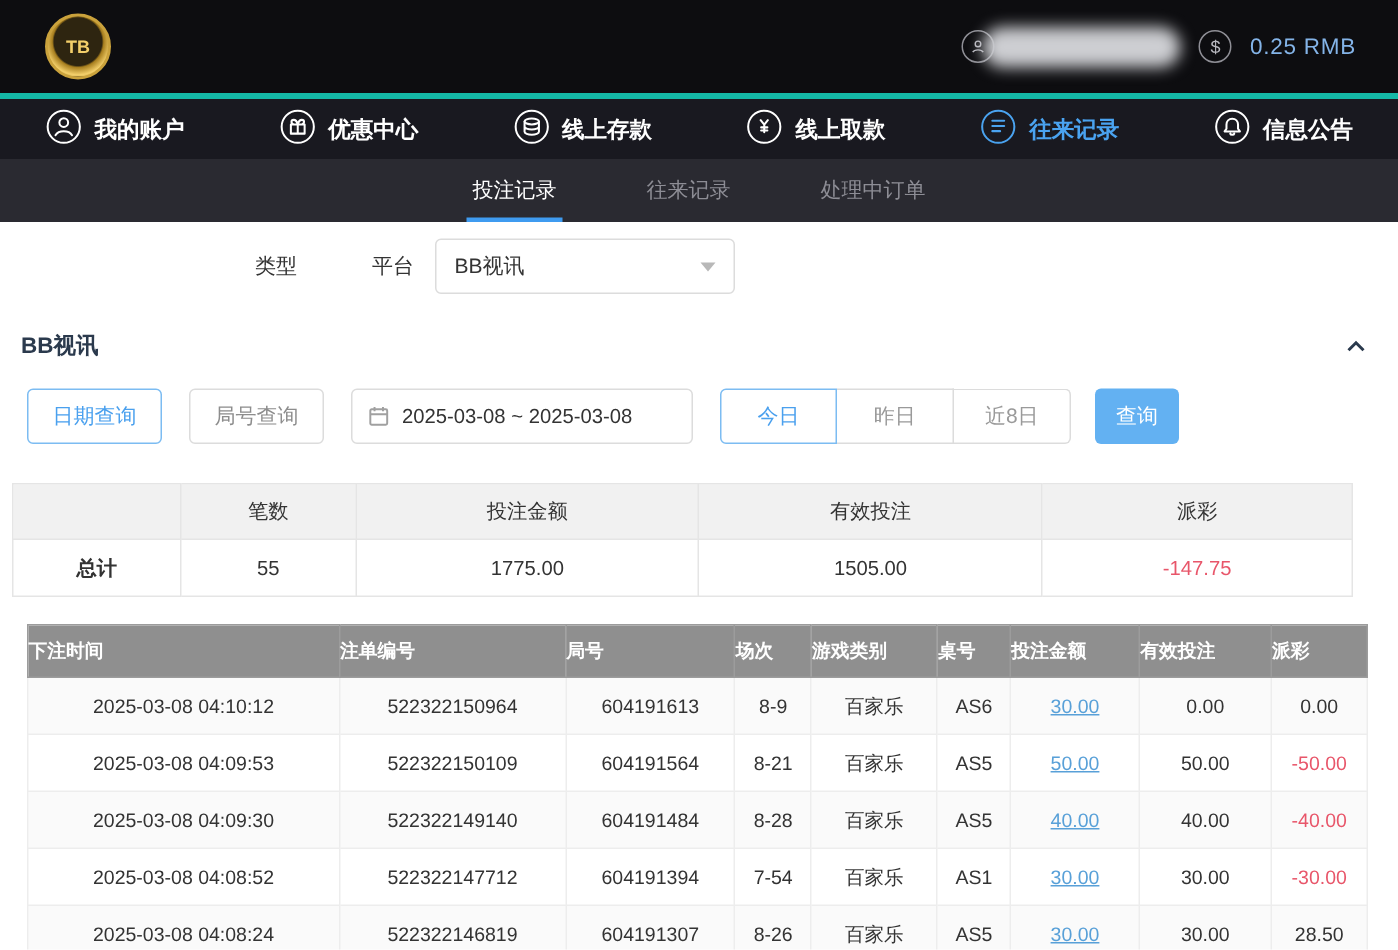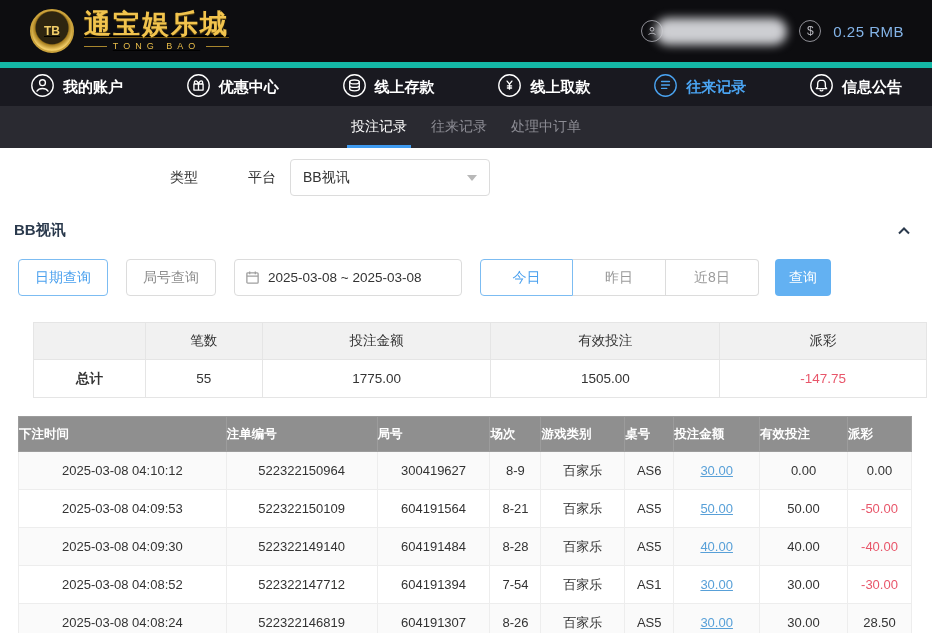--- a/index.html
+++ b/index.html
@@ -2,51 +2,51 @@
 <html><head>
 <meta charset="utf-8">
 <style>
   * { margin:0; padding:0; box-sizing:border-box; }
   html,body { width:932px; height:633px; overflow:hidden; background:#fff;
     font-family:"Liberation Sans","DejaVu Sans",sans-serif; }
 
   
   .topbar { height:62px; background:#0d0d10; display:flex; align-items:center;
     justify-content:space-between; padding:0 28px 0 30px; }
-  .logo { display:flex; align-items:center; gap:10px;text-decoration:underline; }
+  .logo { display:flex; align-items:center; gap:10px; }
   .coin { width:44px; height:44px; border-radius:50%; flex:0 0 44px;
     background:radial-gradient(circle at 50% 42%, #2e2510 52%, #a87f1f 56%, #f3cf6a 72%, #8a6a1a 100%);
     border:2px solid #caa23c; display:flex; align-items:center; justify-content:center;
     color:#f3cf6a; font-weight:bold; font-size:12px; }
   .logo-cn { font-size:27px; font-weight:bold; color:#f2c44e; letter-spacing:2px;
     text-shadow:0 1px 1px #6d5210; line-height:1; }
   .logo-en { margin-top:3px; font-size:9px; color:#e9bd4a; letter-spacing:5px;
     display:flex; align-items:center; gap:6px; }
   .logo-en::before,.logo-en::after { content:""; flex:1; height:1px; background:#a8862e; }
   .topbar-right { display:flex; align-items:center; gap:12px; }
   .tr-circle { width:22px; height:22px; border-radius:50%; border:1.5px solid #8f8f96;
     color:#b9b9c0; display:flex; align-items:center; justify-content:center; font-size:12px; }
   .tr-circle svg { width:14px; height:14px; stroke:#b9b9c0; fill:none; stroke-width:1.6; }
   .redacted { width:132px; height:27px; border-radius:14px; background:#cdced2;
     filter:blur(5px); margin-left:-20px; }
   .balance { color:#84b4e8; font-size:15px; letter-spacing:.5px; }
 
   
-  .mainnav { height:44px; background:#191920; border-top:6px solid #14b8a6;
+  .mainnav { height:44px; background:#191920; border-top:4px solid #14b8a6;
     display:flex; align-items:center; justify-content:space-between; padding:0 30px; }
   .nav-item { display:flex; align-items:center; gap:8px; color:#fff;
     font-size:15px; font-weight:bold; cursor:pointer; white-space:nowrap; }
   .nav-item svg { width:25px; height:25px; stroke:#fff; fill:none;
     stroke-width:1.3; stroke-linecap:round; stroke-linejoin:round; }
   .nav-item.active { color:#4aa3f0; }
   .nav-item.active svg { stroke:#4aa3f0; }
 
   
   .subnav { height:42px; background:#2a2a31; display:flex; align-items:stretch;
-    justify-content:center; gap:16px; }
+    justify-content:center; gap:52px; }
   .subtab { color:#8d8d95; font-size:14px; display:flex; align-items:center;
     position:relative; cursor:pointer; padding:0 4px; }
   .subtab.active { color:#fff; }
   .subtab.active::after { content:""; position:absolute; left:0; right:0; bottom:0;
     height:3px; background:#3f9bf0; }
 
   
   .filter-row { display:flex; align-items:center; margin:11px 0 0 170px; }
   .filter-label { font-size:14px; color:#333; margin-right:14px; }
   .select { width:200px; height:37px; border:1px solid #dcdcdc; border-radius:4px;
@@ -67,31 +67,31 @@
   .toolbar { display:flex; align-items:center; margin:19px 18px 0; }
   .btn { height:37px; border-radius:4px; font-size:14px; background:#fff;
     display:inline-flex; align-items:center; justify-content:center; cursor:pointer; }
   .btn-outline-blue { border:1px solid #7cbcf2; color:#4aa0ee; padding:0 16px; }
   .btn-outline-gray { border:1px solid #dcdcdc; color:#8d8d8d; padding:12px 16px; margin-left:18px; }
   .date-box { margin-left:18px; width:228px; height:37px; border:1px solid #dcdcdc;
     border-radius:4px; display:flex; align-items:center; padding:0 10px; gap:8px;
     font-size:13.5px; color:#333; cursor:pointer; background:#fff; }
   .date-box svg { width:15px; height:15px; stroke:#a0a0a0; fill:none; stroke-width:1.4; }
   .btn-group { display:flex; margin-left:18px; }
-  .bg-btn { width:93px; height:37px; border:1px solid #dcdcdc; background:#fff;
+  .bg-btn { width:78px; height:37px; border:1px solid #dcdcdc; background:#fff;
     color:#9a9a9a; font-size:14px; display:flex; align-items:center;
     justify-content:center; cursor:pointer; }
   .bg-btn.first { border-radius:4px 0 0 4px; }
   .bg-btn.mid { border-left:none; }
   .bg-btn.last { border-left:none; border-radius:0 4px 4px 0;text-align:right; }
   .bg-btn.active { border:1px solid #7cbcf2; color:#4aa0ee; }
   .btn-solid { margin-left:16px; width:56px; background:#63b1f2; color:#fff; border:none; }
 
   
-  .summary { width:894px; margin:26px 33px 0; border-collapse:collapse; font-size:13.5px; }
+  .summary { width:894px; margin:26px 8px 0; border-collapse:collapse; font-size:13.5px; }
   .summary th { background:#f1f1f1; font-weight:normal; color:#333; height:37px;
     border:1px solid #e5e5e5; text-align:center; }
   .summary td { height:38px; text-align:center; border:1px solid #e5e5e5; color:#333;
     background:#fff; }
   .summary .total { font-weight:bold; }
 
   
   .data-table { width:894px; margin:18px 18px 0; border-collapse:collapse; font-size:13px; }
   .data-table th { background:#8f8f8f; color:#fff; height:35px; font-weight:bold;
     font-size:12.5px; text-align:left; border:1px solid #9c9c9c; }
@@ -100,24 +100,20 @@
   .data-table tr:nth-child(even) td { background:#fafafa; }
   .bet-link { color:#58a0d8; text-decoration:underline; cursor:pointer; }
   .neg { color:#e8566a !important; }
 </style>
 </head>
 <body>
 
 <header class="topbar">
   <div class="logo">
     <div class="coin">TB</div>
-    <div>
-      <div class="logo-cn">通宝娱乐城</div>
-      <div class="logo-en">TONG BAO</div>
-    </div>
   </div>
   <div class="topbar-right">
     <span class="tr-circle">
       <svg viewBox="0 0 24 24">
           <circle cx="12" cy="9" r="3.2"></circle>
           <path d="M6 18.5c2-3.6 10-3.6 12 0"></path>
         </svg>
     </span>
     <div class="redacted"></div>
     <span class="tr-circle">$</span>
@@ -260,21 +256,21 @@
     <th>场次</th>
     <th>游戏类别</th>
     <th>桌号</th>
     <th>投注金额</th>
     <th>有效投注</th>
     <th>派彩</th>
   </tr>
   <tr>
     <td>2025-03-08 04:10:12</td>
     <td>522322150964</td>
-    <td>300419627</td>
+    <td>604191613</td>
     <td>8-9</td>
     <td>百家乐</td>
     <td>AS6</td>
     <td><span class="bet-link">30.00</span></td>
     <td>0.00</td>
     <td class="js-neg">0.00</td>
   </tr>
   <tr>
     <td>2025-03-08 04:09:53</td>
     <td>522322150109</td>

